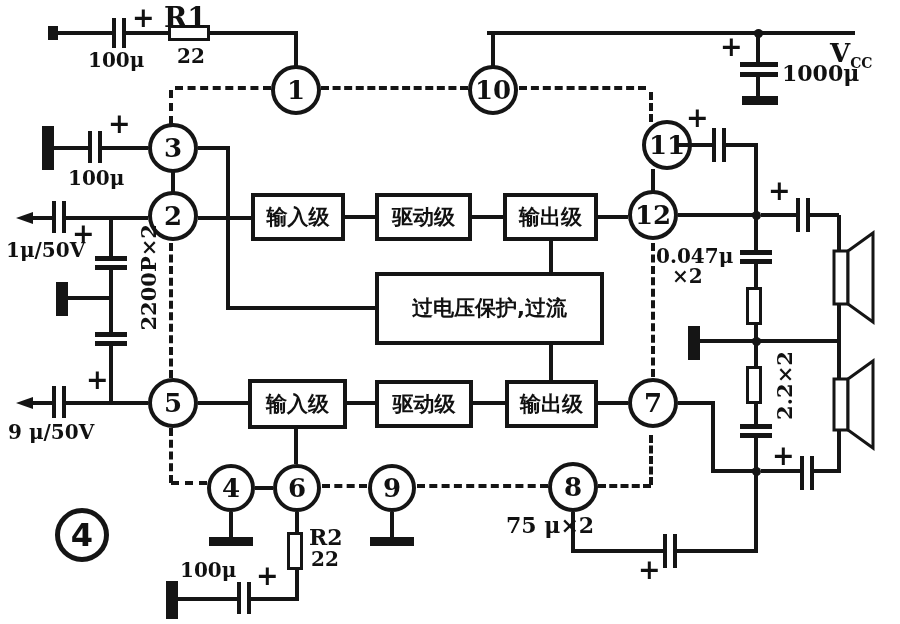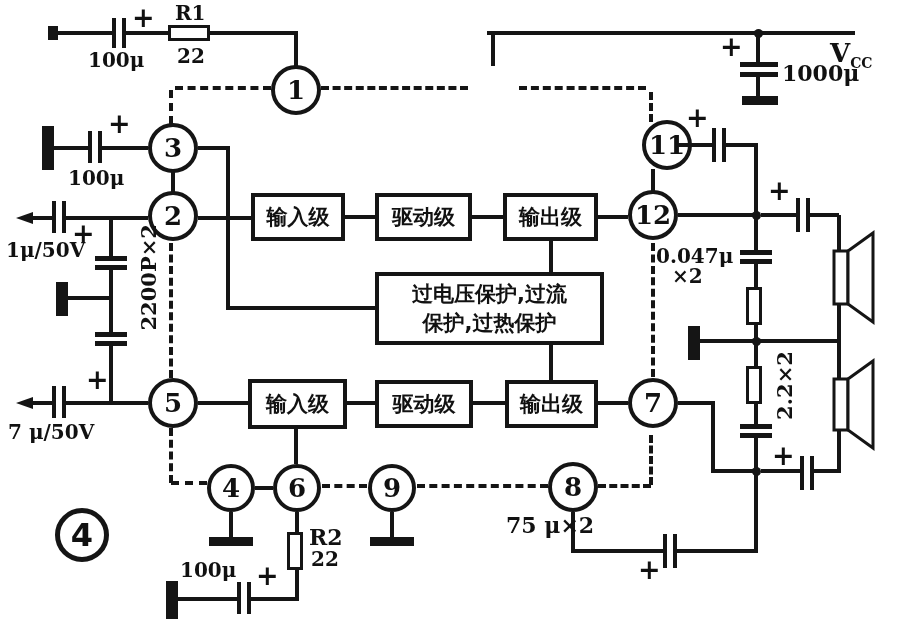--- a/index.html
+++ b/index.html
@@ -33,21 +33,21 @@
 <div id="stage">
 
   <div class="abs wh" style="left:48px;top:26px;width:10px;height:14px"></div>
   <div class="abs wh" style="left:55px;top:31px;width:57px;height:4px"></div>
   <div class="abs wh" style="left:112px;top:18px;width:4px;height:30px"></div>
   <div class="abs wh" style="left:122px;top:18px;width:4px;height:30px"></div>
   <div class="plus" style="left:132px;top:4px">+</div>
   <div class="lbl" style="left:88px;top:48px">100μ</div>
   <div class="abs wh" style="left:126px;top:31px;width:42px;height:4px"></div>
   <div class="res" style="left:168px;top:25px;width:42px;height:16px"></div>
-  <div class="lbl" style="left:175px;top:1px;font-size:20px">R1</div>
+  <div class="lbl" style="left:164px;top:1px;font-size:28px">R1</div>
   <div class="lbl" style="left:177px;top:44px">22</div>
   <div class="abs wh" style="left:210px;top:31px;width:88px;height:4px"></div>
   <div class="abs wh" style="left:294px;top:31px;width:4px;height:36px"></div>
 
   <div class="abs wh" style="left:491px;top:33px;width:4px;height:33px"></div>
   <div class="abs wh" style="left:487px;top:31px;width:368px;height:4px"></div>
   <div class="dot" style="left:754px;top:29px"></div>
   <div class="abs wh" style="left:756px;top:33px;width:4px;height:29px"></div>
   <div class="abs wh" style="left:740px;top:62px;width:38px;height:5px"></div>
   <div class="abs wh" style="left:740px;top:72px;width:38px;height:5px"></div>
@@ -65,20 +65,21 @@
   <div class="dash-v" style="left:169px;top:243px;height:135px"></div>
   <div class="dash-v" style="left:169px;top:428px;height:55px"></div>
   <div class="dash-h" style="left:171px;top:481px;width:36px"></div>
   <div class="dash-h" style="left:322px;top:484px;width:45px"></div>
   <div class="dash-h" style="left:417px;top:484px;width:131px"></div>
   <div class="dash-h" style="left:598px;top:484px;width:53px"></div>
   <div class="dash-v" style="left:649px;top:435px;height:50px"></div>
   <div class="dash-v" style="left:651px;top:243px;height:134px"></div>
 
   <div class="pin" style="left:271px;top:65px;width:50px;height:50px">1</div>
+  <div class="pin" style="left:468px;top:65px;width:50px;height:50px">10</div>
   <div class="pin" style="left:148px;top:123px;width:50px;height:50px">3</div>
   <div class="pin" style="left:148px;top:191px;width:50px;height:50px">2</div>
   <div class="pin" style="left:148px;top:378px;width:50px;height:50px">5</div>
   <div class="pin" style="left:642px;top:120px;width:50px;height:50px">11</div>
   <div class="pin" style="left:628px;top:190px;width:50px;height:50px">12</div>
   <div class="pin" style="left:628px;top:378px;width:50px;height:50px">7</div>
   <div class="pin" style="left:207px;top:464px;width:48px;height:48px">4</div>
   <div class="pin" style="left:273px;top:464px;width:48px;height:48px">6</div>
   <div class="pin" style="left:368px;top:464px;width:48px;height:48px">9</div>
   <div class="pin" style="left:548px;top:462px;width:50px;height:50px">8</div>
@@ -122,30 +123,29 @@
   <div class="box" style="left:251px;top:193px;width:94px;height:48px">输入级</div>
   <div class="abs wh" style="left:345px;top:215px;width:30px;height:4px"></div>
   <div class="box" style="left:375px;top:193px;width:97px;height:48px">驱动级</div>
   <div class="abs wh" style="left:472px;top:215px;width:31px;height:4px"></div>
   <div class="box" style="left:503px;top:193px;width:95px;height:48px">输出级</div>
   <div class="abs wh" style="left:598px;top:215px;width:30px;height:4px"></div>
 
   <div class="abs wh" style="left:549px;top:241px;width:4px;height:31px"></div>
   <div class="box" style="left:375px;top:272px;width:229px;height:73px;font-size:21px;line-height:1.35;flex-direction:column">
     <span>过电压保护,过流</span>
-    <span>保护,过热保护</span>
   </div>
   <div class="abs wh" style="left:549px;top:345px;width:4px;height:35px"></div>
 
   <div class="arrow-l" style="left:16px;top:397px"></div>
   <div class="abs wh" style="left:30px;top:401px;width:22px;height:4px"></div>
   <div class="abs wh" style="left:52px;top:386px;width:4px;height:32px"></div>
   <div class="abs wh" style="left:62px;top:386px;width:4px;height:32px"></div>
   <div class="plus" style="left:86px;top:366px">+</div>
-  <div class="lbl" style="left:8px;top:420px">7 μ/50V</div>
+  <div class="lbl" style="left:8px;top:420px">9 μ/50V</div>
   <div class="abs wh" style="left:66px;top:401px;width:82px;height:4px"></div>
 
   <div class="abs wh" style="left:198px;top:401px;width:50px;height:4px"></div>
   <div class="box" style="left:248px;top:379px;width:99px;height:50px">输入级</div>
   <div class="abs wh" style="left:347px;top:401px;width:28px;height:4px"></div>
   <div class="box" style="left:375px;top:380px;width:98px;height:48px">驱动级</div>
   <div class="abs wh" style="left:473px;top:401px;width:32px;height:4px"></div>
   <div class="box" style="left:505px;top:380px;width:93px;height:48px">输出级</div>
   <div class="abs wh" style="left:598px;top:401px;width:30px;height:4px"></div>
   <div class="abs wh" style="left:294px;top:429px;width:4px;height:35px"></div>

